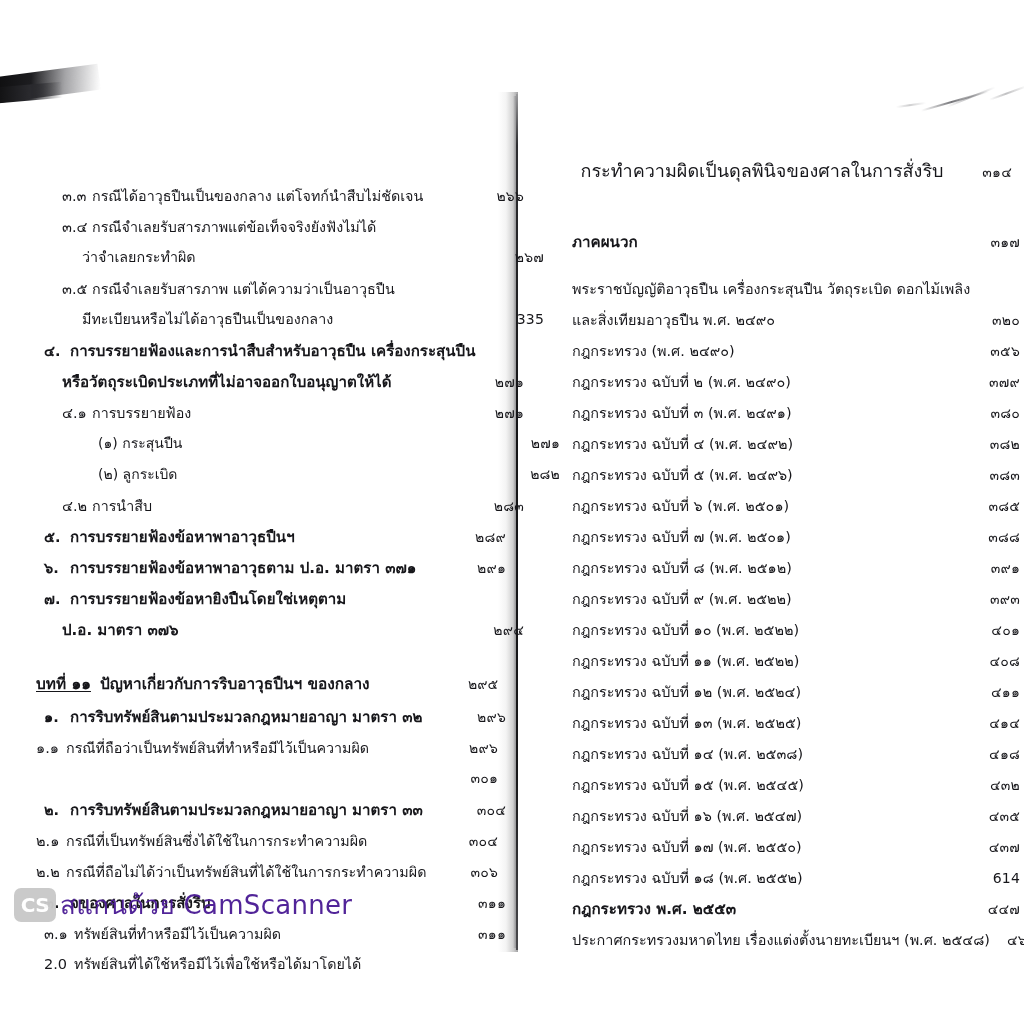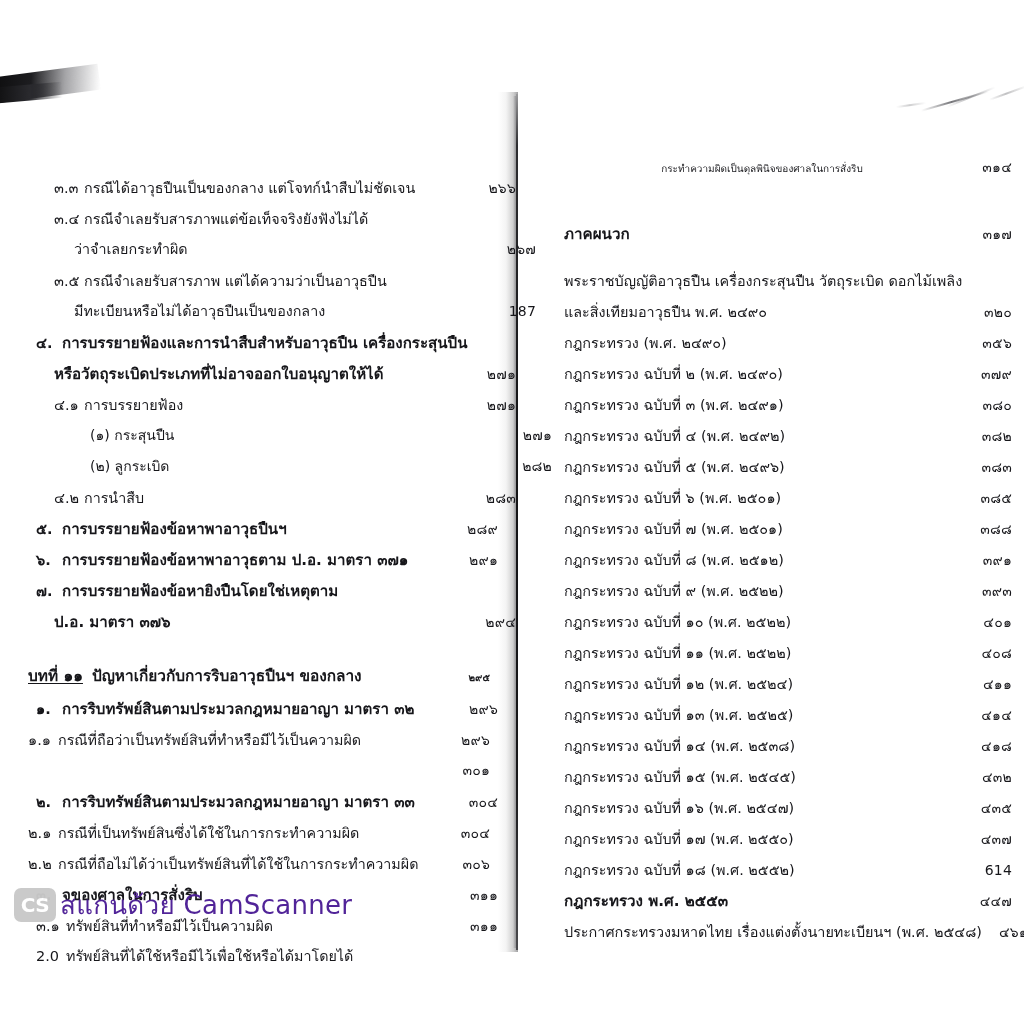--- a/index.html
+++ b/index.html
@@ -81,21 +81,21 @@
     top: 0;
   }
   .left-page { left: 0; width: 500px; height: 1024px; }
   .right-page { left: 520px; width: 504px; height: 1024px; }
 
   .toc-list {
     position: absolute;
     left: 0;
     right: 12px;
     list-style: none;
-    margin: 0;
+    margin: 8px;
     padding: 0;
   }
 
   .toc-row {
     position: relative;
     display: flex;
     align-items: baseline;
     width: 100%;
   }
   .toc-text {
@@ -127,24 +127,24 @@
   }
 
   .t-sub      { font-size: 14.3px; font-weight: 400; }
   .t-sub2     { font-size: 14.0px; font-weight: 400; }
   .t-main     { font-size: 15.1px; font-weight: 700; }
   .t-cont     { font-size: 14.3px; font-weight: 400; }
   .t-cont-b   { font-size: 15.1px; font-weight: 700; }
   .t-chapter  { font-size: 15.4px; font-weight: 700; }
   .t-plain    { font-size: 14.4px; font-weight: 400; }
   .t-bold     { font-size: 15.2px; font-weight: 700; }
-  .t-head     { font-size: 10px; font-weight: 400; }
+  .t-head     { font-size: 18px; font-weight: 400; }
 
   .pg { font-size: 14px; font-weight: 400; letter-spacing: 0.2px; }
-  .pg-b { font-size: 10px; font-weight: 700; }
+  .pg-b { font-size: 14px; font-weight: 400; }
 
   .chapter-tag {
     font-weight: 700;
     text-decoration: underline;
     text-underline-offset: 2px;
     margin-right: 9px;
   }
 
   
   .ind-0  { padding-left: 0px; }
@@ -245,21 +245,21 @@
           <span class="toc-page pg">๒๖๗</span>
         </li>
         <li class="toc-row ind-2 ">
           <span class="toc-text t-sub"><span class="num-label" style="min-width: 30px; display: inline-block; font-weight: 400;">๓.๕</span><span>กรณีจำเลยรับสารภาพ แต่ได้ความว่าเป็นอาวุธปืน</span></span>
           <span class="toc-spacer"></span>
           <span class="toc-page pg"></span>
         </li>
         <li class="toc-row ind-3 ">
           <span class="toc-text t-cont"><span>มีทะเบียนหรือไม่ได้อาวุธปืนเป็นของกลาง</span></span>
           <span class="toc-spacer"></span>
-          <span class="toc-page pg">187</span>
+          <span class="toc-page pg">335</span>
         </li>
         <li class="toc-row ind-1 ">
           <span class="toc-text t-main"><span class="num-label" style="min-width: 26px; display: inline-block;">๔.</span><span>การบรรยายฟ้องและการนำสืบสำหรับอาวุธปืน เครื่องกระสุนปืน</span></span>
           <span class="toc-spacer"></span>
           <span class="toc-page pg"></span>
         </li>
         <li class="toc-row ind-2 ">
           <span class="toc-text t-cont-b"><span>หรือวัตถุระเบิดประเภทที่ไม่อาจออกใบอนุญาตให้ได้</span></span>
           <span class="toc-spacer"></span>
           <span class="toc-page pg">๒๗๑</span>

